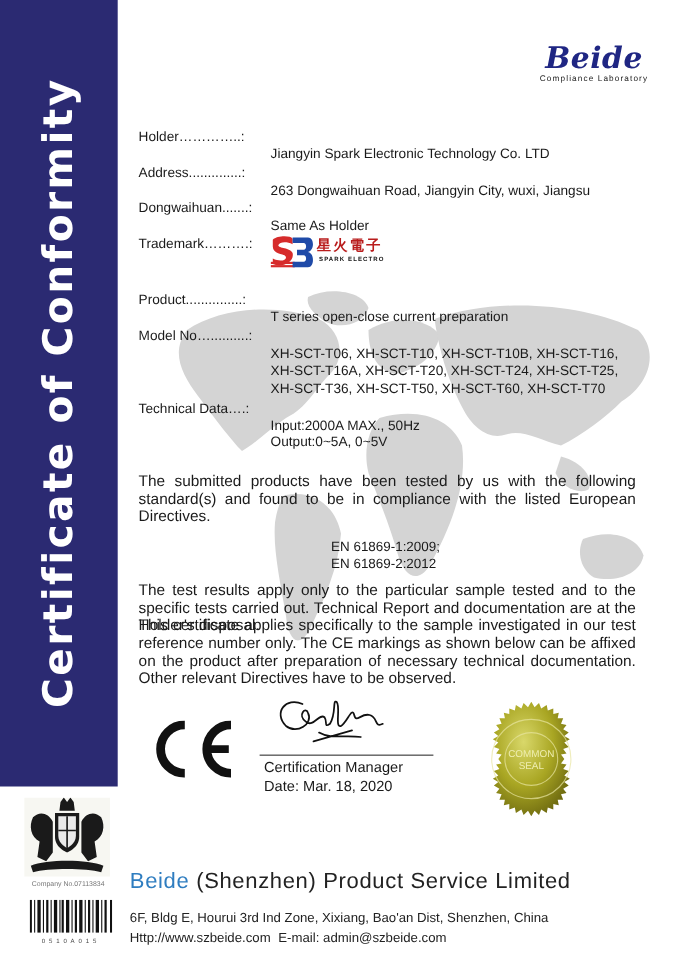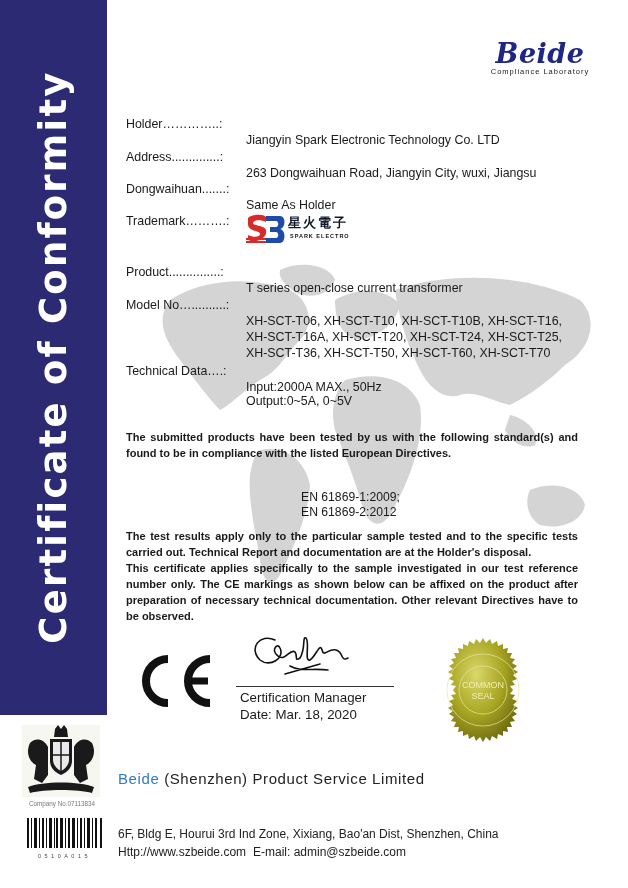--- a/index.html
+++ b/index.html
@@ -40,36 +40,36 @@
   }
   .field {
     position: absolute; left: 126px; font-size: 12.4px; line-height: 16px; z-index: 2;
   }
   .field .label { position: absolute; left: 0; white-space: nowrap; }
   .field .value { position: absolute; left: 120px; white-space: nowrap; margin-top: 16px; }
   .trademark {
     position: absolute; left: 246px; top: 214px; width: 112px; height: 30px; z-index: 2;
   }
   .para {
-    position: absolute; left: 126px; width: 452px; font-size: 11px; line-height: 16px;
-    text-align: justify; z-index: 2; font-weight: bold;
+    position: absolute; left: 126px; width: 452px; font-size: 14px; line-height: 16px;
+    text-align: justify; z-index: 2;
   }
   .standards {
     position: absolute; left: 301px; top: 478px; font-size: 12.2px; line-height: 15px; z-index: 2; margin-top: 12px;
   }
   .ce-mark { position: absolute; left: 130px; top: 655px; width: 85px; height: 52px; z-index: 2; }
   .signature { position: absolute; left: 240px; top: 628px; width: 130px; height: 55px; z-index: 2; }
   .sig-line { position: absolute; left: 236px; top: 686px; width: 158px; height: 1px; background: #333; z-index: 2; }
   .sig-text { position: absolute; left: 240px; top: 689px; font-size: 13.3px; line-height: 17px; z-index: 2; }
   .seal { position: absolute; left: 431px; top: 638px; width: 104px; height: 104px; z-index: 2; }
   .crest { position: absolute; left: 22px; top: 725px; width: 78px; height: 72px; }
   .company-no { position: absolute; left: 22px; top: 800px; font-size: 6.3px; color: #777; width: 80px; text-align: center; }
   .barcode { position: absolute; left: 27px; top: 818px; width: 75px; height: 30px; }
   .barcode-num { position: absolute; left: 27px; top: 853px; width: 75px; text-align: center; font-size: 5.5px; color: #444; letter-spacing: 3.5px; }
-  .footer-title { position: absolute; left: 118px; top: 770px; font-size: 15px; letter-spacing: 0.6px; color: #222; }
+  .footer-title { position: absolute; left: 118px; top: 790px; font-size: 20px; letter-spacing: 0.6px; color: #222; }
   .footer-title .b { color: #2f7dc0; }
   .footer-line { position: absolute; left: 118px; font-size: 12px; color: #222; white-space: pre; }
 </style>
 </head>
 <body>
 
 <div class="sidebar">
   <div class="sidebar-text">Certificate of Conformity</div>
 </div>
 
@@ -115,26 +115,26 @@
 <div class="field" style="top:213px">
   <span class="label">Trademark……….:</span>
 </div>
 <div class="trademark">
   <svg width="40" height="30" viewBox="0 0 40 30" style="position:absolute;left:0;top:0">
     <path d="M2,4 C6,0 18,0 20,3 L20,8 C14,5 8,6 7,9 C7,12 18,11 20,16 C22,24 10,30 2,26 L2,21 C8,24 14,23 14,20 C14,16 2,18 2,10 Z" fill="#d62b2b"></path>
     <rect x="0" y="24" width="22" height="2" fill="#d62b2b"></rect>
     <rect x="0" y="27" width="22" height="2" fill="#d62b2b"></rect>
     <path d="M20,2 L34,2 C40,2 40,14 34,15 C40,16 40,29 34,29 L20,29 L20,24 L30,24 C33,24 33,18 30,18 L24,18 L24,13 L30,13 C33,13 33,7 30,7 L20,7 Z" fill="#1f4aa8"></path>
   </svg>
-  <span style="position:absolute;left:42px;top:0;font-size:13px;font-weight:bold;letter-spacing:2px;color:#0f172a;font-family:'DejaVu Sans',sans-serif">星火電子</span>
+  <span style="position:absolute;left:42px;top:0;font-size:13px;font-weight:bold;letter-spacing:2px;color:#b91c1c;font-family:'DejaVu Sans',sans-serif">星火電子</span>
   <span style="position:absolute;left:44px;top:19px;font-size:5.5px;font-weight:bold;letter-spacing:1px;color:#111">SPARK ELECTRO</span>
 </div>
 <div class="field" style="top:264px">
   <span class="label">Product...............:</span>
-  <span class="value">T series open-close current transformer</span>
+  <span class="value">T series open-close current preparation</span>
 </div>
 <div class="field" style="top:297px">
   <span class="label">Model No…..........:</span>
   <span class="value" style="top:0">XH-SCT-T06, XH-SCT-T10, XH-SCT-T10B, XH-SCT-T16,</span>
   <span class="value" style="top:16px">XH-SCT-T16A, XH-SCT-T20, XH-SCT-T24, XH-SCT-T25,</span>
   <span class="value" style="top:32px">XH-SCT-T36, XH-SCT-T50, XH-SCT-T60, XH-SCT-T70</span>
 </div>
 <div class="field" style="top:363px">
   <span class="label">Technical Data….:</span>
   <span class="value" style="top:0">Input:2000A MAX., 50Hz</span>

